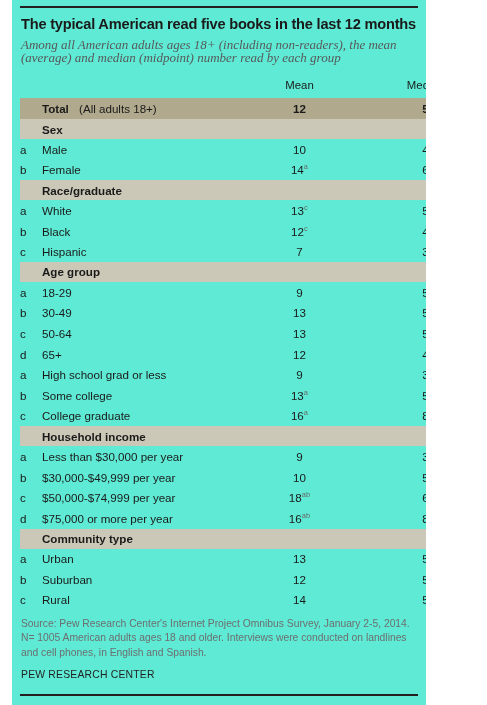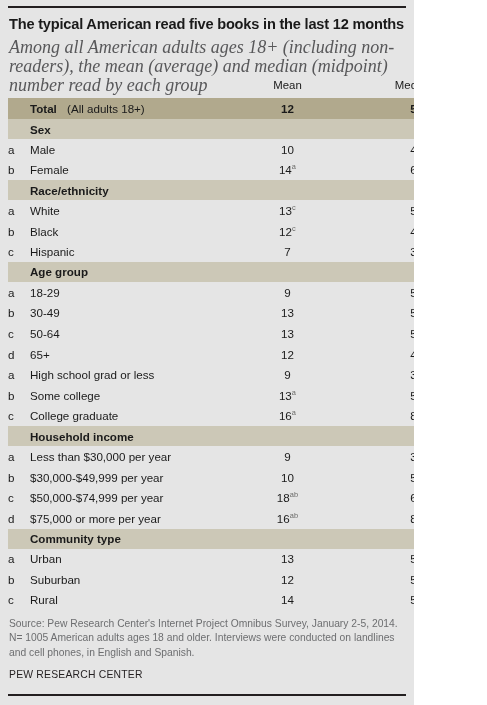--- a/index.html
+++ b/index.html
@@ -4,24 +4,25 @@
 <style>
   html, body {
     margin: 0;
     padding: 0;
     background: #ffffff;
   }
   #page {
     position: relative;
     width: 414px;
     height: 705px;
-    background: #e5e5e5;
+    background: #5eead4;
     font-family: "Liberation Sans", sans-serif;
     overflow: hidden;
     box-sizing: border-box;
+    margin-left: 12px;
   }
   .rule {
     position: absolute;
     left: 8px;
     right: 8px;
     height: 2px;
     background: #231f20;
   }
   .rule-top { top: 6px; }
   .rule-bottom { bottom: 9px; }
@@ -37,23 +38,23 @@
     letter-spacing: -0.2px;
     line-height: 17px;
   }
   .subtitle {
     position: absolute;
     left: 9px;
     right: 12px;
     top: 38px;
     font-family: "Liberation Serif", serif;
     font-style: italic;
-    font-size: 18px;
+    font-size: 13px;
     color: #58585a;
-    line-height: 19px;
+    line-height: 13px;
   }
 
   .colhead {
     position: absolute;
     top: 79px;
     font-size: 11.4px;
     font-weight: normal;
     color: #1a1a1a;
     text-align: center;
   }
@@ -182,21 +183,21 @@
         <tr class="data-row">
           <td class="key">b</td>
           <td class="label">Female</td>
           <td class="num">14<sup>a</sup></td>
           <td>&nbsp;</td>
           <td class="num">6</td>
           <td>&nbsp;</td>
         </tr>
         <tr class="section-row">
           <td>&nbsp;</td>
-          <td class="label">Race/ethnicity</td>
+          <td class="label">Race/graduate</td>
           <td>&nbsp;</td>
           <td>&nbsp;</td>
           <td>&nbsp;</td>
           <td>&nbsp;</td>
         </tr>
         <tr class="data-row">
           <td class="key">a</td>
           <td class="label">White</td>
           <td class="num">13<sup>c</sup></td>
           <td>&nbsp;</td>

